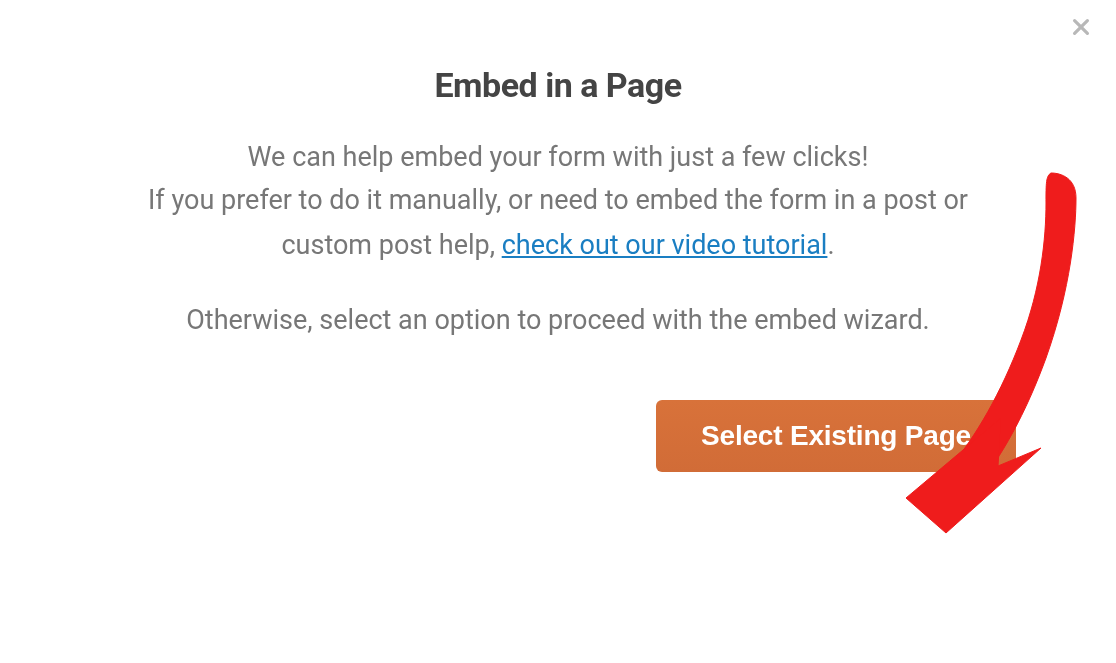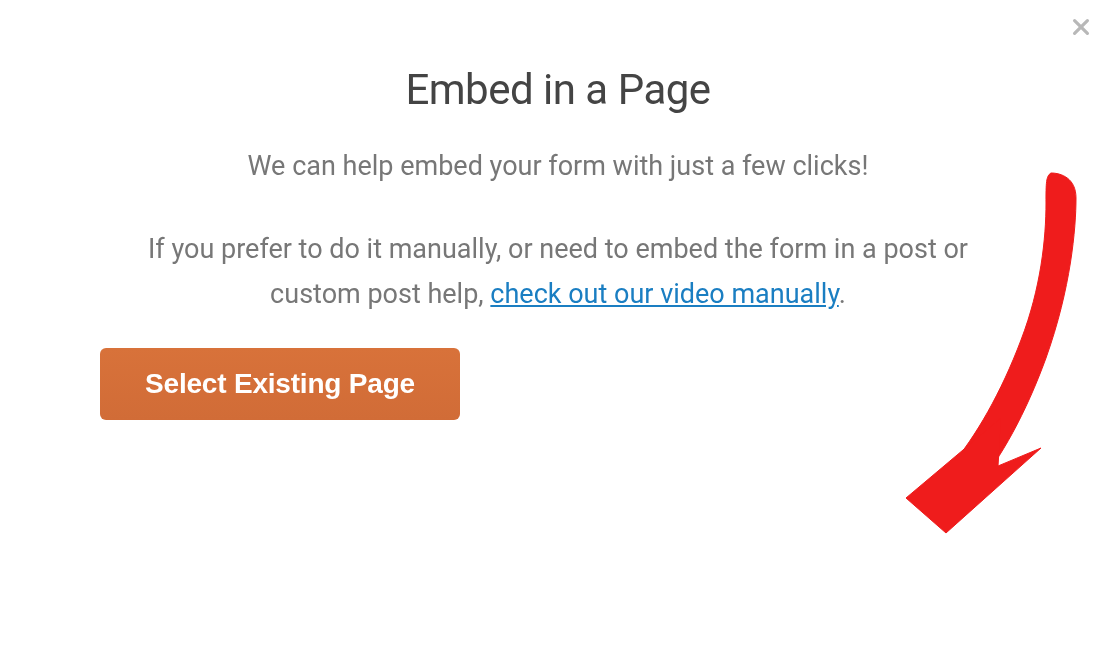--- a/index.html
+++ b/index.html
@@ -32,31 +32,30 @@
     }
     .close-btn svg {
       width: 22px;
       height: 22px;
     }
     .modal-content {
       padding: 65px 100px 0 100px;
       text-align: center;
     }
     .modal-title {
-      font-size: 42px;
-      font-weight: 400;
+      font-size: 34px;
+      font-weight: 700;
       color: #444444;
       margin-bottom: 32px;
       letter-spacing: -0.5px;
       text-align: center;
     }
     .modal-subtitle {
       font-size: 27px;
       color: #777777;
-      margin-bottom: 40px;
       line-height: 1.5;
     }
     .modal-para {
       font-size: 27px;
       color: #777777;
       line-height: 1.7;
       margin-bottom: 30px;
       padding: 0 4px;
     }
     .modal-para a {
@@ -65,21 +64,21 @@
     }
     .modal-para2 {
       font-size: 27px;
       color: #777777;
       line-height: 1.6;
       margin-bottom: 58px;
       padding: 0 50px;
     }
     .button-row {
       display: flex;
-      justify-content: space-between;
+      justify-content: flex-end;
       gap: 72px;
       margin-top: 28px;
     }
     .action-btn {
       background: #d36f3a;
       background: linear-gradient(to bottom, #d8723a, #d16c37);
       color: #fff;
       border: none;
       border-radius: 6px;
       font-size: 28px;
@@ -103,22 +102,23 @@
   <svg viewBox="0 0 24 24" fill="none" stroke="currentColor" stroke-width="3.5" stroke-linecap="round">
     <line x1="5" y1="5" x2="19" y2="19"></line>
     <line x1="19" y1="5" x2="5" y2="19"></line>
   </svg>
 </button>
 
 <div class="modal-content">
   <h1 class="modal-title">Embed in a Page</h1>
   <p class="modal-subtitle">We can help embed your form with just a few clicks!</p>
   <p class="modal-para">
-    <span>If you prefer to do it manually, or need to embed the form in a post or custom post help, </span><a href="#">check out our video manually</a><span>.</span>
+    <span>If you prefer to do it manually, or need to embed the form in a post or custom post help, </span><a href="#">check out our video tutorial</a><span>.</span>
   </p>
+  <p class="modal-para2">Otherwise, select an option to proceed with the embed wizard.</p>
   <div class="button-row">
     <button class="action-btn">Select Existing Page</button>
   </div>
 </div>
 
 <svg class="annotation-arrow" width="250" height="370" viewBox="0 0 250 370">
   <g fill="#ef1c1c" stroke="#ef1c1c">
 
     <path d="M 205 5 
              C 215 5, 230 10, 230 30

